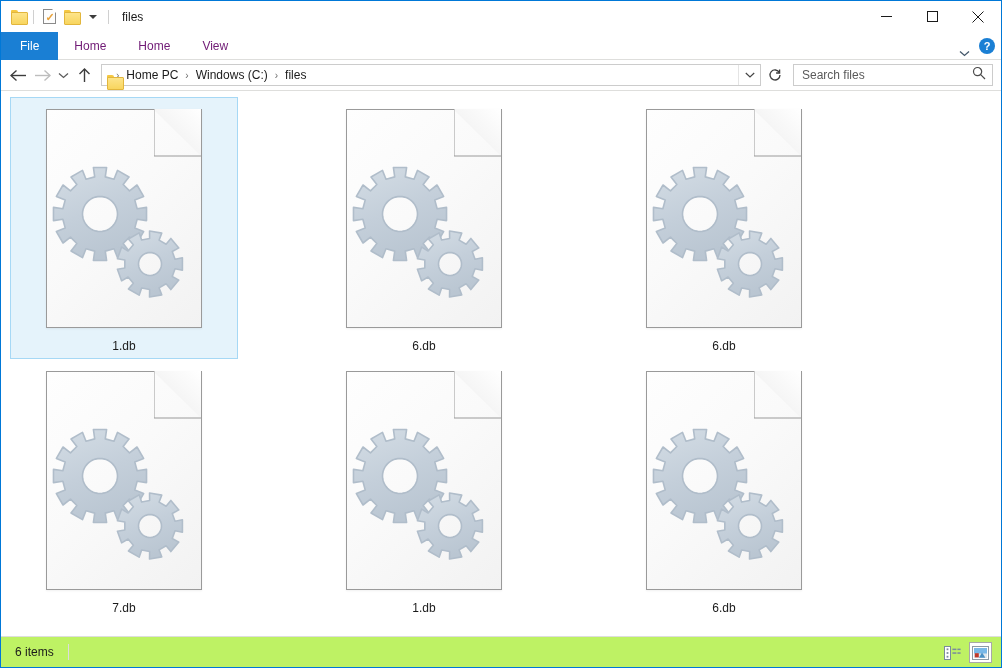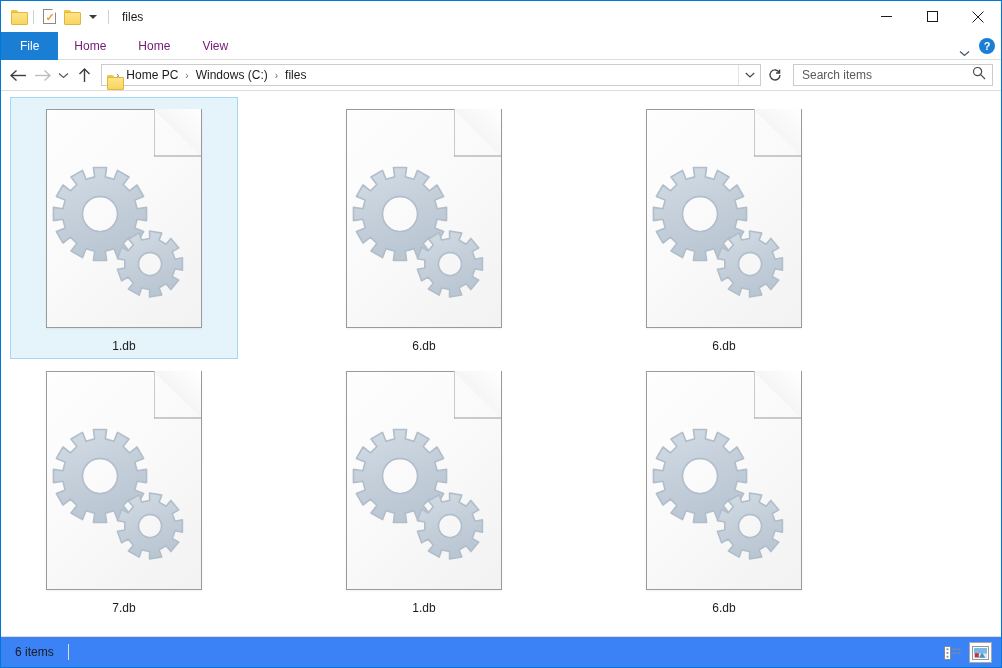--- a/index.html
+++ b/index.html
@@ -341,21 +341,21 @@
     color: #1b1b1b;
     text-align: center;
     white-space: nowrap;
   }
 
   
   #statusbar {
     height: 31px;
     flex: 0 0 31px;
     border-top: 1px solid #dededc;
-    background: #3b82f6;
+    background: #bef264;
     display: flex;
     align-items: center;
     padding: 0 8px 0 14px;
     position: relative;
   }
   #status-text {
     font-size: 12px;
     color: #1b1b1b;
   }
   .status-sep {
@@ -488,21 +488,21 @@
     </div>
 
     <div class="refresh-btn">
       <svg width="14" height="14" viewBox="0 0 14 14">
         <path d="M11.4 4.6 A5 5 0 1 0 12 7" fill="none" stroke="#3d3d3d" stroke-width="1.3"></path>
         <polyline points="11.6,1.4 11.6,5 8.1,5" fill="none" stroke="#3d3d3d" stroke-width="1.3"></polyline>
       </svg>
     </div>
 
     <div class="searchbox">
-      <span class="search-ph">Search items</span>
+      <span class="search-ph">Search files</span>
       <span>
         <svg width="14" height="14" viewBox="0 0 14 14">
             <circle cx="5.6" cy="5.6" r="4.1" fill="none" stroke="#4a4a4a" stroke-width="1.2"></circle>
             <line x1="8.7" y1="8.7" x2="13" y2="13" stroke="#4a4a4a" stroke-width="1.2"></line>
           </svg>
       </span>
     </div>
   </div>
 
   <div id="content">

